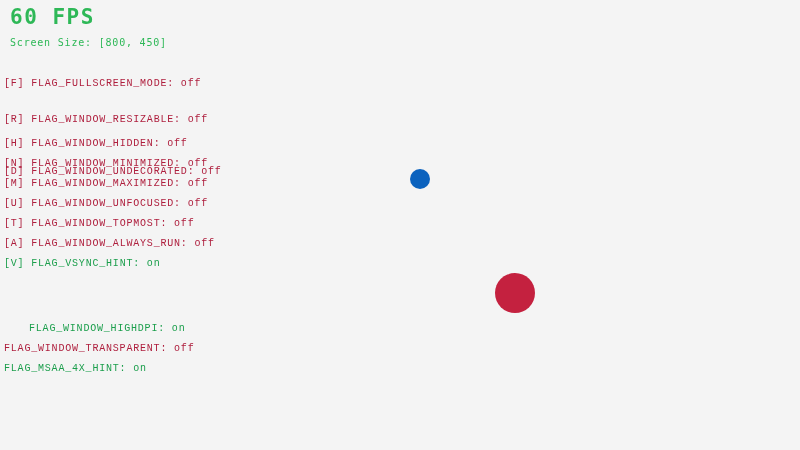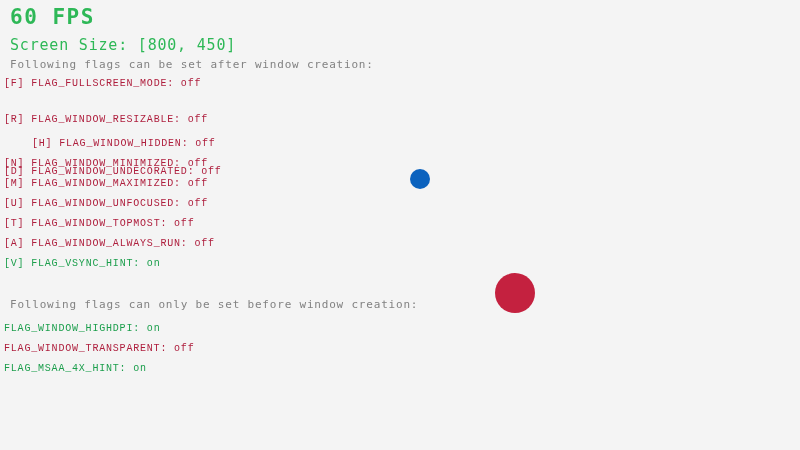--- a/index.html
+++ b/index.html
@@ -31,21 +31,21 @@
     top: 7px;
     font-size: 21px;
     font-weight: bold;
     letter-spacing: 1.5px;
     color: #2eb857;
   }
 
   #screen-size-label {
     left: 10px;
     top: 38px;
-    font-size: 15px;
+    font-size: 10px;
     color: #2eb857;
     letter-spacing: 0.8px;
   }
 
   .section-note {
     left: 10px;
     font-size: 11px;
     color: #828282;
     letter-spacing: 0.8px;
   }
@@ -82,39 +82,37 @@
 </style>
 </head>
 <body>
 
 <div id="screen" style="background: rgb(244, 244, 244);">
 
   <div class="txt" id="fps-counter">60 FPS</div>
 
   <div class="txt" id="screen-size-label">Screen Size: [800, 450]</div>
 
-  <div class="txt section-note" id="note-after">Following flags can be set after window creation:</div>
 
   <div id="runtime-flag-list">
       <div class="txt flag-row flag-off" style="top: 79px;"><span>[F] </span><span>FLAG_FULLSCREEN_MODE: </span><span>off</span></div>
       <div class="txt flag-row flag-off" style="top: 99px; margin-top: 16px;"><span>[R] </span><span>FLAG_WINDOW_RESIZABLE: </span><span>off</span></div>
       <div class="txt flag-row flag-off" style="top: 119px; margin-top: 48px;"><span>[D] </span><span>FLAG_WINDOW_UNDECORATED: </span><span>off</span></div>
-      <div class="txt flag-row flag-off" style="top: 139px; margin-left: 28px;"><span>[H] </span><span>FLAG_WINDOW_HIDDEN: </span><span>off</span></div>
+      <div class="txt flag-row flag-off" style="top: 139px;"><span>[H] </span><span>FLAG_WINDOW_HIDDEN: </span><span>off</span></div>
       <div class="txt flag-row flag-off" style="top: 159px;"><span>[N] </span><span>FLAG_WINDOW_MINIMIZED: </span><span>off</span></div>
       <div class="txt flag-row flag-off" style="top: 179px;"><span>[M] </span><span>FLAG_WINDOW_MAXIMIZED: </span><span>off</span></div>
       <div class="txt flag-row flag-off" style="top: 199px;"><span>[U] </span><span>FLAG_WINDOW_UNFOCUSED: </span><span>off</span></div>
       <div class="txt flag-row flag-off" style="top: 219px;"><span>[T] </span><span>FLAG_WINDOW_TOPMOST: </span><span>off</span></div>
       <div class="txt flag-row flag-off" style="top: 239px;"><span>[A] </span><span>FLAG_WINDOW_ALWAYS_RUN: </span><span>off</span></div>
       <div class="txt flag-row flag-on" style="top: 259px;"><span>[V] </span><span>FLAG_VSYNC_HINT: </span><span>on</span></div>
     </div>
 
-  <div class="txt section-note" id="note-before">Following flags can only be set before window creation:</div>
 
   <div id="creation-flag-list">
-      <div class="txt flag-row flag-on" style="top: 324px;"><span>FLAG_WINDOW_HIGHDPI: </span><span>on</span></div>
+      <div class="txt flag-row flag-on" style="top: 324px; margin-left: 25px;"><span>FLAG_WINDOW_HIGHDPI: </span><span>on</span></div>
       <div class="txt flag-row flag-off" style="top: 344px;"><span>FLAG_WINDOW_TRANSPARENT: </span><span>off</span></div>
       <div class="txt flag-row flag-on" style="top: 364px;"><span>FLAG_MSAA_4X_HINT: </span><span>on</span></div>
     </div>
 
   <div class="circle" id="blue-ball" style="left: 410px; top: 169px; width: 20px; height: 20px; background: rgb(11, 98, 190);"></div>
 
   <div class="circle" id="red-ball" style="left: 495px; top: 273px; width: 40px; height: 40px; background: rgb(196, 33, 63);"></div>
 
 </div>
 

